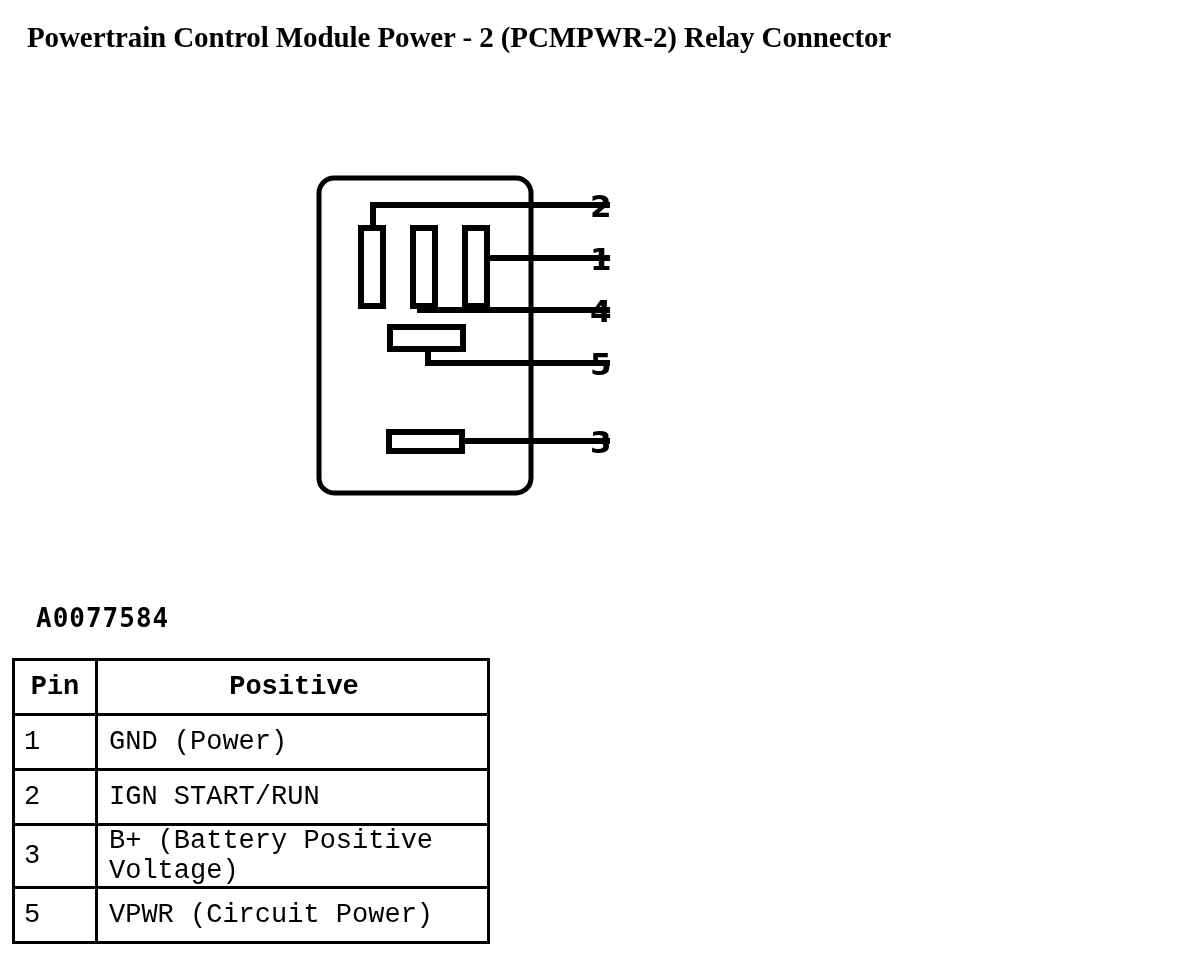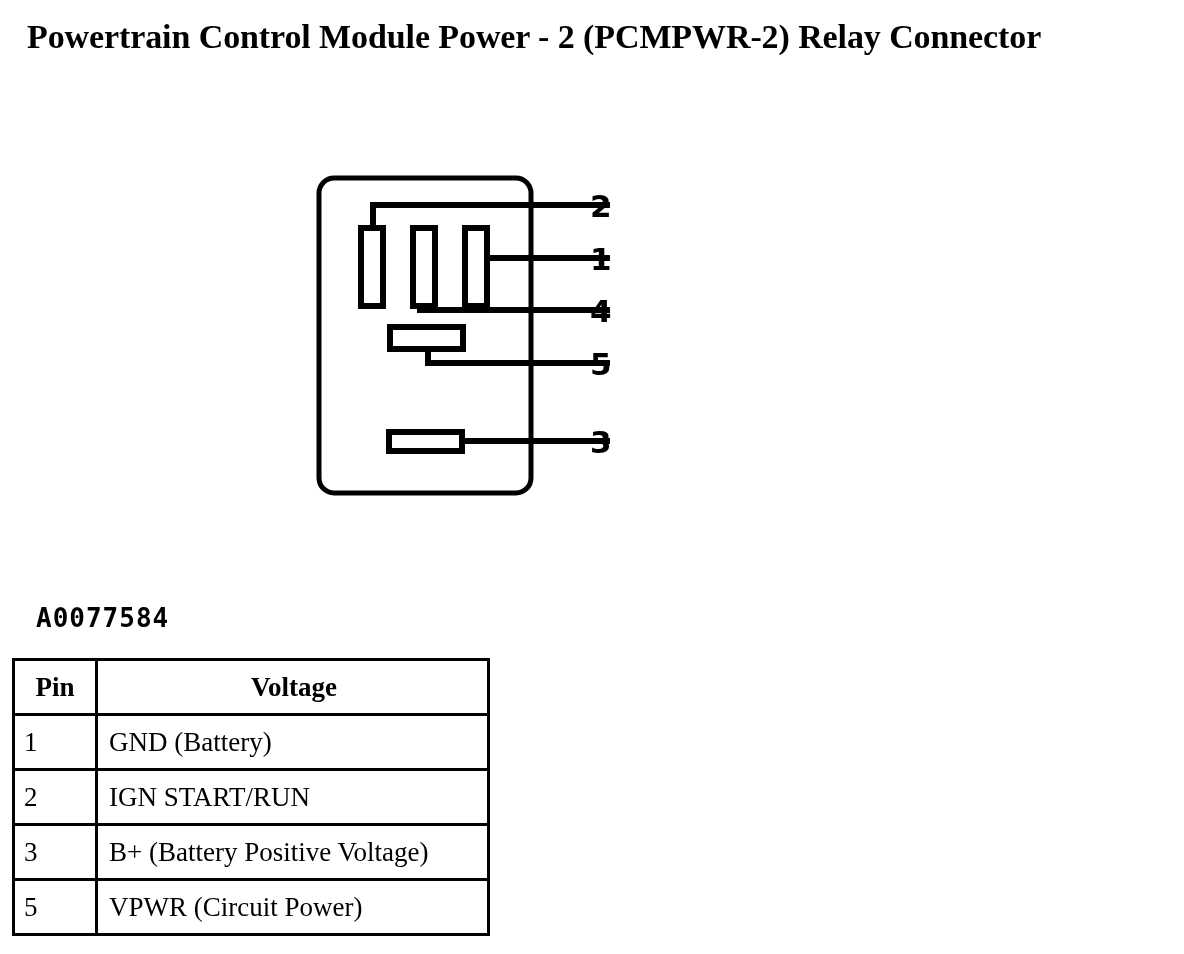--- a/index.html
+++ b/index.html
@@ -16,21 +16,21 @@
     overflow: hidden;
   }
 
   
   #page-title {
     position: absolute;
     left: 27px;
     top: 18px;
     font-family: "Liberation Serif", serif;
     font-weight: bold;
-    font-size: 34px;
+    font-size: 29px;
     line-height: 38px;
     letter-spacing: -0.1px;
     white-space: nowrap;
   }
 
   
   #connector-diagram {
     position: absolute;
     left: 300px;
     top: 160px;
@@ -67,21 +67,21 @@
   }
   table.pin-table {
     border-collapse: collapse;
     width: 478px;
     table-layout: fixed;
     background: #ffffff;
   }
   table.pin-table th,
   table.pin-table td {
     border: 3px solid #000000;
-    font-family: Liberation Serif, serif;
+    font-family: Liberation Mono, monospace;
     font-size: 27px;
     line-height: 30px;
     height: 52px;
     padding: 0 8px;
     vertical-align: middle;
   }
   table.pin-table th.col-pin,
   table.pin-table td.col-pin {
     width: 64px;
   }
@@ -140,28 +140,28 @@
   </svg>
 </div>
 
 <div id="figure-id">A0077584</div>
 
 <div id="pin-table-wrap">
   <table class="pin-table">
     <thead>
       <tr>
         <th class="col-pin">Pin</th>
-        <th class="col-circuit">Voltage</th>
+        <th class="col-circuit">Positive</th>
       </tr>
     </thead>
     <tbody id="pin-table-body">
 
     <tr>
           <td class="col-pin">1</td>
-          <td class="col-circuit">GND (Battery)</td>
+          <td class="col-circuit">GND (Power)</td>
         </tr>
         <tr>
           <td class="col-pin">2</td>
           <td class="col-circuit">IGN START/RUN</td>
         </tr>
         <tr>
           <td class="col-pin">3</td>
           <td class="col-circuit">B+ (Battery Positive Voltage)</td>
         </tr>
         <tr>

